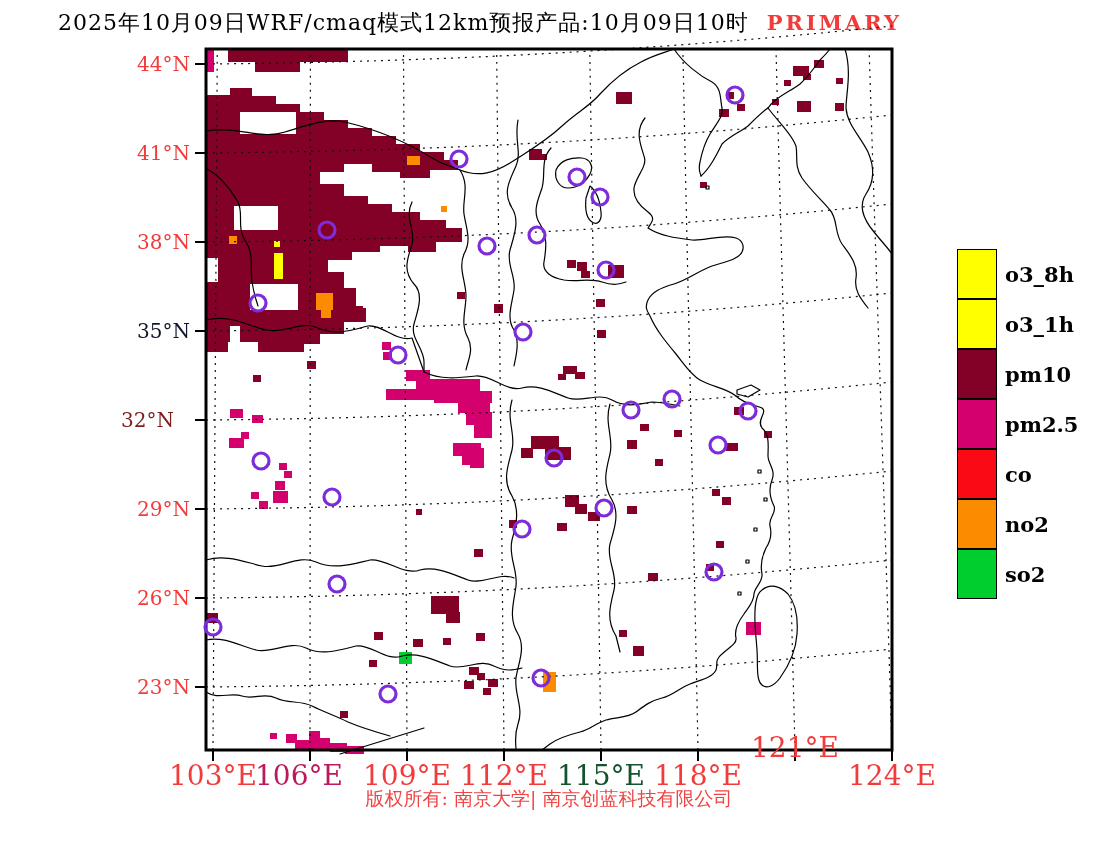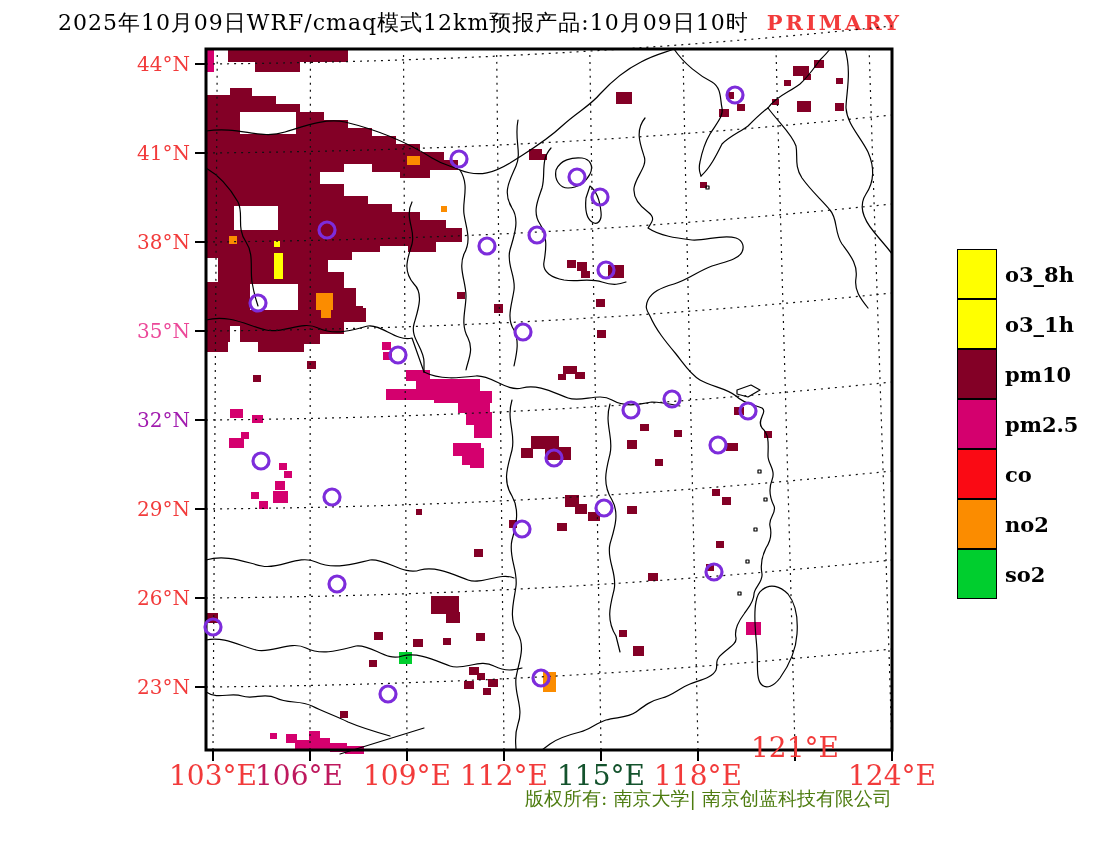--- a/index.html
+++ b/index.html
@@ -4,22 +4,22 @@
 <style>
   html,body{margin:0;padding:0;background:#ffffff;}
   .page{position:relative;width:1100px;height:850px;background:#ffffff;overflow:hidden;
         font-family:"DejaVu Serif","Liberation Serif",serif;}
   .title-row{position:absolute;top:8px;left:0;width:960px;text-align:center;white-space:nowrap;}
   .title-main{font-size:22px;color:#000000;letter-spacing:1px;}
   .title-tag{font-size:21px;margin-left:18px;letter-spacing:3px;font-weight:bold;}
   .map-svg{position:absolute;left:0;top:0;}
   .lat-label{position:absolute;width:70px;text-align:right;font-size:20px;line-height:20px;}
   .lon-label{position:absolute;width:90px;text-align:center;font-size:28px;line-height:20px;}
-  .footer{position:absolute;left:206px;width:686px;top:786px;text-align:right;
-          font-size:19px;color:#4d7c0f;}
+  .footer{position:absolute;left:206px;width:686px;top:786px;text-align:center;
+          font-size:19px;color:#ef4444;}
   .legend{position:absolute;left:957px;top:250px;}
   .legend-item{position:relative;height:50px;width:200px;}
   .legend-swatch{position:absolute;left:0;top:0;width:40px;height:50px;border:1px solid #000;
                  box-sizing:border-box;margin-top:-1px;}
   .legend-label{position:absolute;left:48px;top:0;height:50px;line-height:50px;
                 font-size:21px;color:#000000;font-weight:bold;}
 </style>
 </head>
 <body>
 
@@ -257,22 +257,22 @@
         <circle cx="388" cy="694" r="8" fill="none" stroke="#7D2CDB" stroke-width="3.2"></circle>
         <circle cx="541" cy="678" r="8" fill="none" stroke="#7D2CDB" stroke-width="3.2"></circle>
         <circle cx="714" cy="572" r="8" fill="none" stroke="#7D2CDB" stroke-width="3.2"></circle>
       </g>
   </svg>
 
   <div id="lat-labels">
       <div class="lat-label" style="left: 120px; top: 54px; color: rgb(242, 59, 59);">44°N</div>
       <div class="lat-label" style="left: 120px; top: 143px; color: rgb(242, 59, 59);">41°N</div>
       <div class="lat-label" style="left: 120px; top: 232px; color: rgb(242, 59, 59);">38°N</div>
-      <div class="lat-label" style="left: 120px; top: 321px; color: #ec4899;">35°N</div>
-      <div class="lat-label" style="left: 120px; top: 410px; color: #a21caf;">32°N</div>
+      <div class="lat-label" style="left: 120px; top: 321px; color: #0f172a;">35°N</div>
+      <div class="lat-label" style="left: 104px; top: 410px; color: #7f1d1d;">32°N</div>
       <div class="lat-label" style="left: 120px; top: 499px; color: rgb(242, 59, 59);">29°N</div>
       <div class="lat-label" style="left: 120px; top: 588px; color: rgb(242, 59, 59);">26°N</div>
       <div class="lat-label" style="left: 120px; top: 677px; color: rgb(242, 59, 59);">23°N</div>
     </div>
   <div id="lon-labels">
       <div class="lon-label" style="left: 168px; top: 766px; color: rgb(242, 59, 59);">103°E</div>
       <div class="lon-label" style="left: 254px; top: 766px; color: #be185d;">106°E</div>
       <div class="lon-label" style="left: 362px; top: 766px; color: rgb(242, 59, 59);">109°E</div>
       <div class="lon-label" style="left: 459px; top: 766px; color: rgb(242, 59, 59);">112°E</div>
       <div class="lon-label" style="left: 556px; top: 766px; color: #14532d;">115°E</div>

